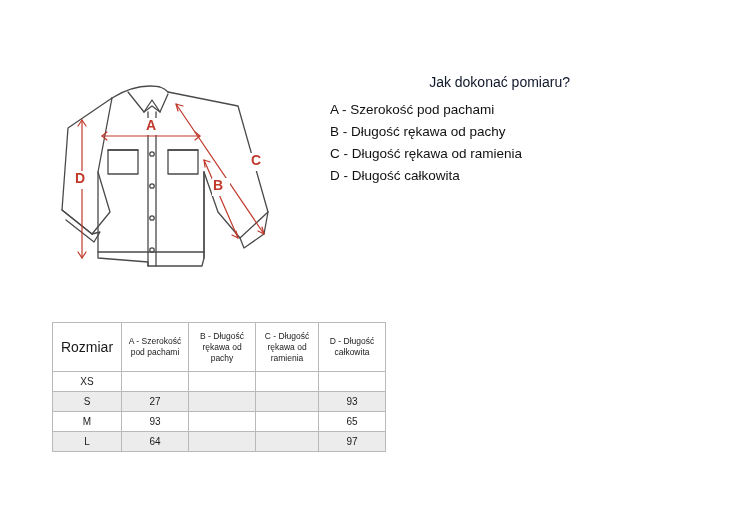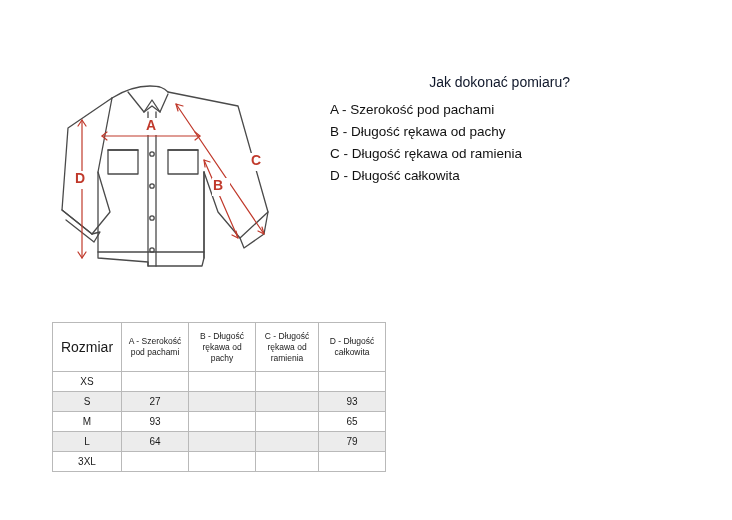--- a/index.html
+++ b/index.html
@@ -221,24 +221,17 @@
         <td>93</td>
         <td></td>
         <td></td>
         <td>65</td>
       </tr>
       <tr class="shaded">
         <td>L</td>
         <td>64</td>
         <td></td>
         <td></td>
-        <td>79</td>
-      </tr>
-      <tr>
-        <td>3XL</td>
-        <td></td>
-        <td></td>
-        <td></td>
-        <td></td>
+        <td>97</td>
       </tr>
     </tbody>
   </table>
 </div>
 
 </body></html>

